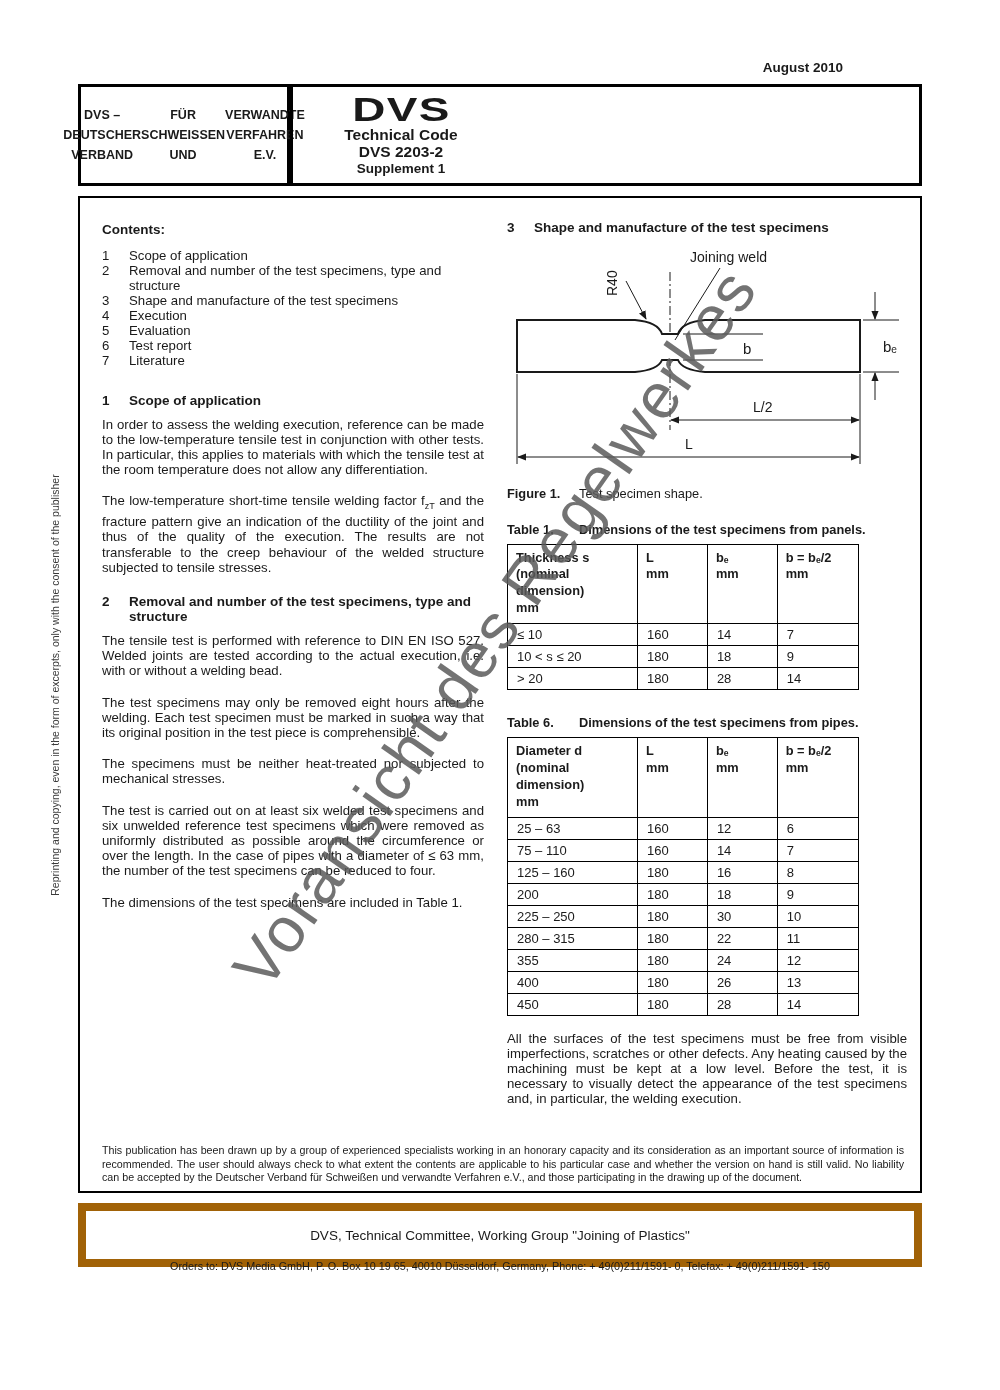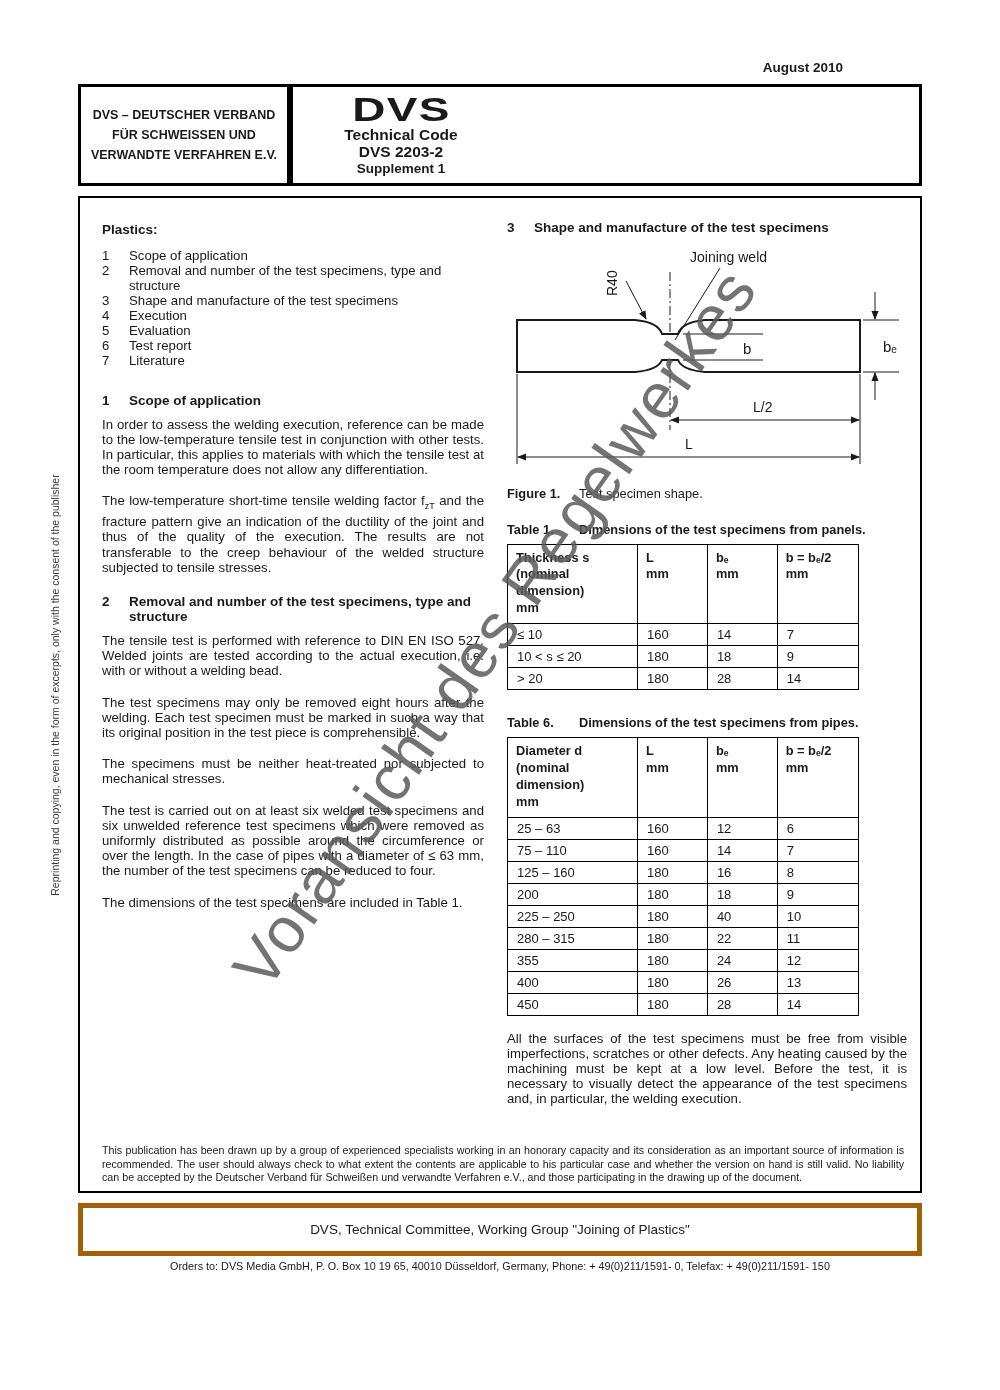--- a/index.html
+++ b/index.html
@@ -7,21 +7,21 @@
   .page {
     position:relative; width:1000px; height:1390px; background:#ffffff;
     font-family:"Liberation Sans","DejaVu Sans",sans-serif; color:#1a1a1a;
     overflow:hidden;
   }
   .date { position:absolute; top:60px; right:157px; font-size:13.5px; font-weight:bold;margin-left:32px; }
 
   
   .header-box { position:absolute; left:78px; top:84px; width:844px; height:102px;
     border:3px solid #000; display:flex; }
-  .header-left { width:209px; border-right:3px solid #000; display:flex; flex-direction:column;
+  .header-left { width:209px; border-right:3px solid #000; display:flex; flex-direction:row;
     justify-content:center; align-items:center; font-weight:bold; font-size:12.5px; line-height:1.6; text-align:center; }
   .header-center { flex:1; display:flex; flex-direction:column; justify-content:center; align-items:center; text-align:center; }
   .title-big { font-weight:bold; font-size:17.5px; line-height:1.25; }
   .title-small { font-weight:bold; font-size:14.5px; line-height:1.3; margin-top:1px; }
   .header-right { width:219px; border-left:3px solid #000; display:flex; flex-direction:column;
     justify-content:center; align-items:center; text-align:center; }
   .dvs-logo { font-weight:bold; font-size:34px; line-height:0.95; transform:scaleX(1.35); letter-spacing:1px; }
   .code-line { font-weight:bold; font-size:15.5px; line-height:1.15; }
   .code-line.small { font-size:13.5px; }
 
@@ -63,22 +63,22 @@
     padding:5px 6px 6px 8px; }
   table.dim td { font-size:13px; padding:3px 6px 3px 9px; height:22px; }
   .c1 { width:145px; } .c2 { width:80px; } .c3 { width:80px; } .c4 { width:95px; }
   td.ind { padding-left:13px; }
 
   .note-p { font-size:13.2px; line-height:15.2px; text-align:justify; margin-top:15px; }
 
   .disclaimer { position:absolute; left:22px; right:16px; bottom:7px;
     font-size:10.7px; line-height:13.2px; text-align:justify; }
 
-  .committee-box { position:absolute; left:78px; top:1203px; width:844px; height:53px;
-    border:5px solid #a16207; display:flex; justify-content:center; align-items:center; font-size:13.5px; }
+  .committee-box { position:absolute; left:78px; top:1203px; width:844px; height:64px;
+    border:8px solid #a16207; display:flex; justify-content:center; align-items:center; font-size:13.5px; }
   .orders-line { position:absolute; left:78px; top:1260px; width:844px; text-align:center; font-size:10.8px; }
 
   
   .watermark { position:absolute; left:495px; top:628px; transform:translate(-50%,-50%) rotate(-55deg);
     white-space:nowrap; font-size:64px; letter-spacing:2px; color:rgba(90,90,90,0.85);
     z-index:6; pointer-events:none; }
 </style>
 </head>
 <body>
 
@@ -98,21 +98,21 @@
       <div class="code-line">DVS 2203-2</div>
       <div class="code-line small">Supplement 1</div>
     </div>
   </div>
 
   <div class="sidebar-note">Reprinting and copying, even in the form of excerpts, only with the consent of the publisher</div>
 
   <div class="main-box">
 
     <div class="col-left">
-      <div class="contents-title">Plastics:</div>
+      <div class="contents-title">Contents:</div>
       <div class="contents-list">
         <div class="toc-item">
             <span class="toc-num">1</span>
             <span>Scope of application</span>
           </div>
         <div class="toc-item">
             <span class="toc-num">2</span>
             <span>Removal and number of the test specimens, type and structure</span>
           </div>
         <div class="toc-item">
@@ -282,21 +282,21 @@
           </tr>
           <tr>
             <td>200</td>
             <td>180</td>
             <td>18</td>
             <td class="ind">9</td>
           </tr>
           <tr>
             <td>225 – 250</td>
             <td>180</td>
-            <td>40</td>
+            <td>30</td>
             <td class="ind">10</td>
           </tr>
           <tr>
             <td>280 – 315</td>
             <td>180</td>
             <td>22</td>
             <td class="ind">11</td>
           </tr>
           <tr>
             <td>355</td>

